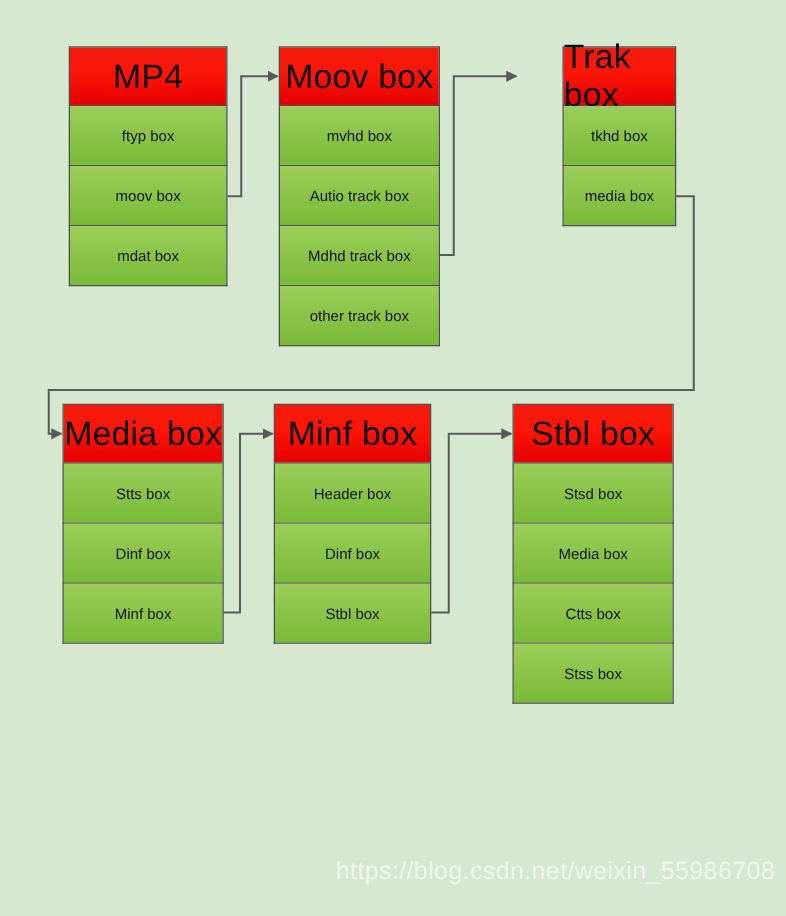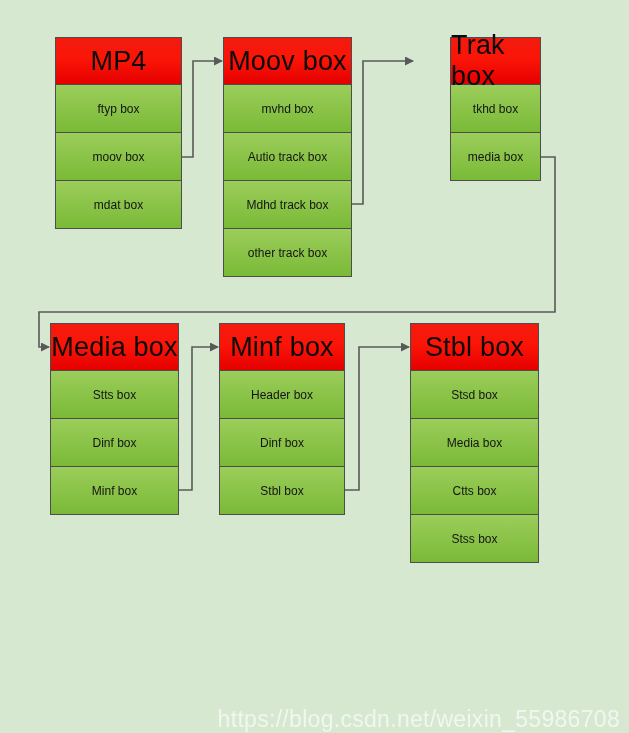--- a/index.html
+++ b/index.html
@@ -44,22 +44,22 @@
     pointer-events:none;
   }
   svg.connectors polyline{
     fill:none;
     stroke:var(--arrow);
     stroke-width:1.6;
   }
   svg.connectors .arrowhead{fill:var(--arrow);}
   .watermark{
     position:absolute;
-    right:9px;bottom:0;
-    font-size:23px;
+    right:9px;bottom:24px;
+    font-size:20px;
     color:rgba(255,255,255,0.65);
     letter-spacing:0.3px;
     white-space:nowrap;
   }
 </style>
 </head>
 <body>
 
 <div class="canvas">
 

